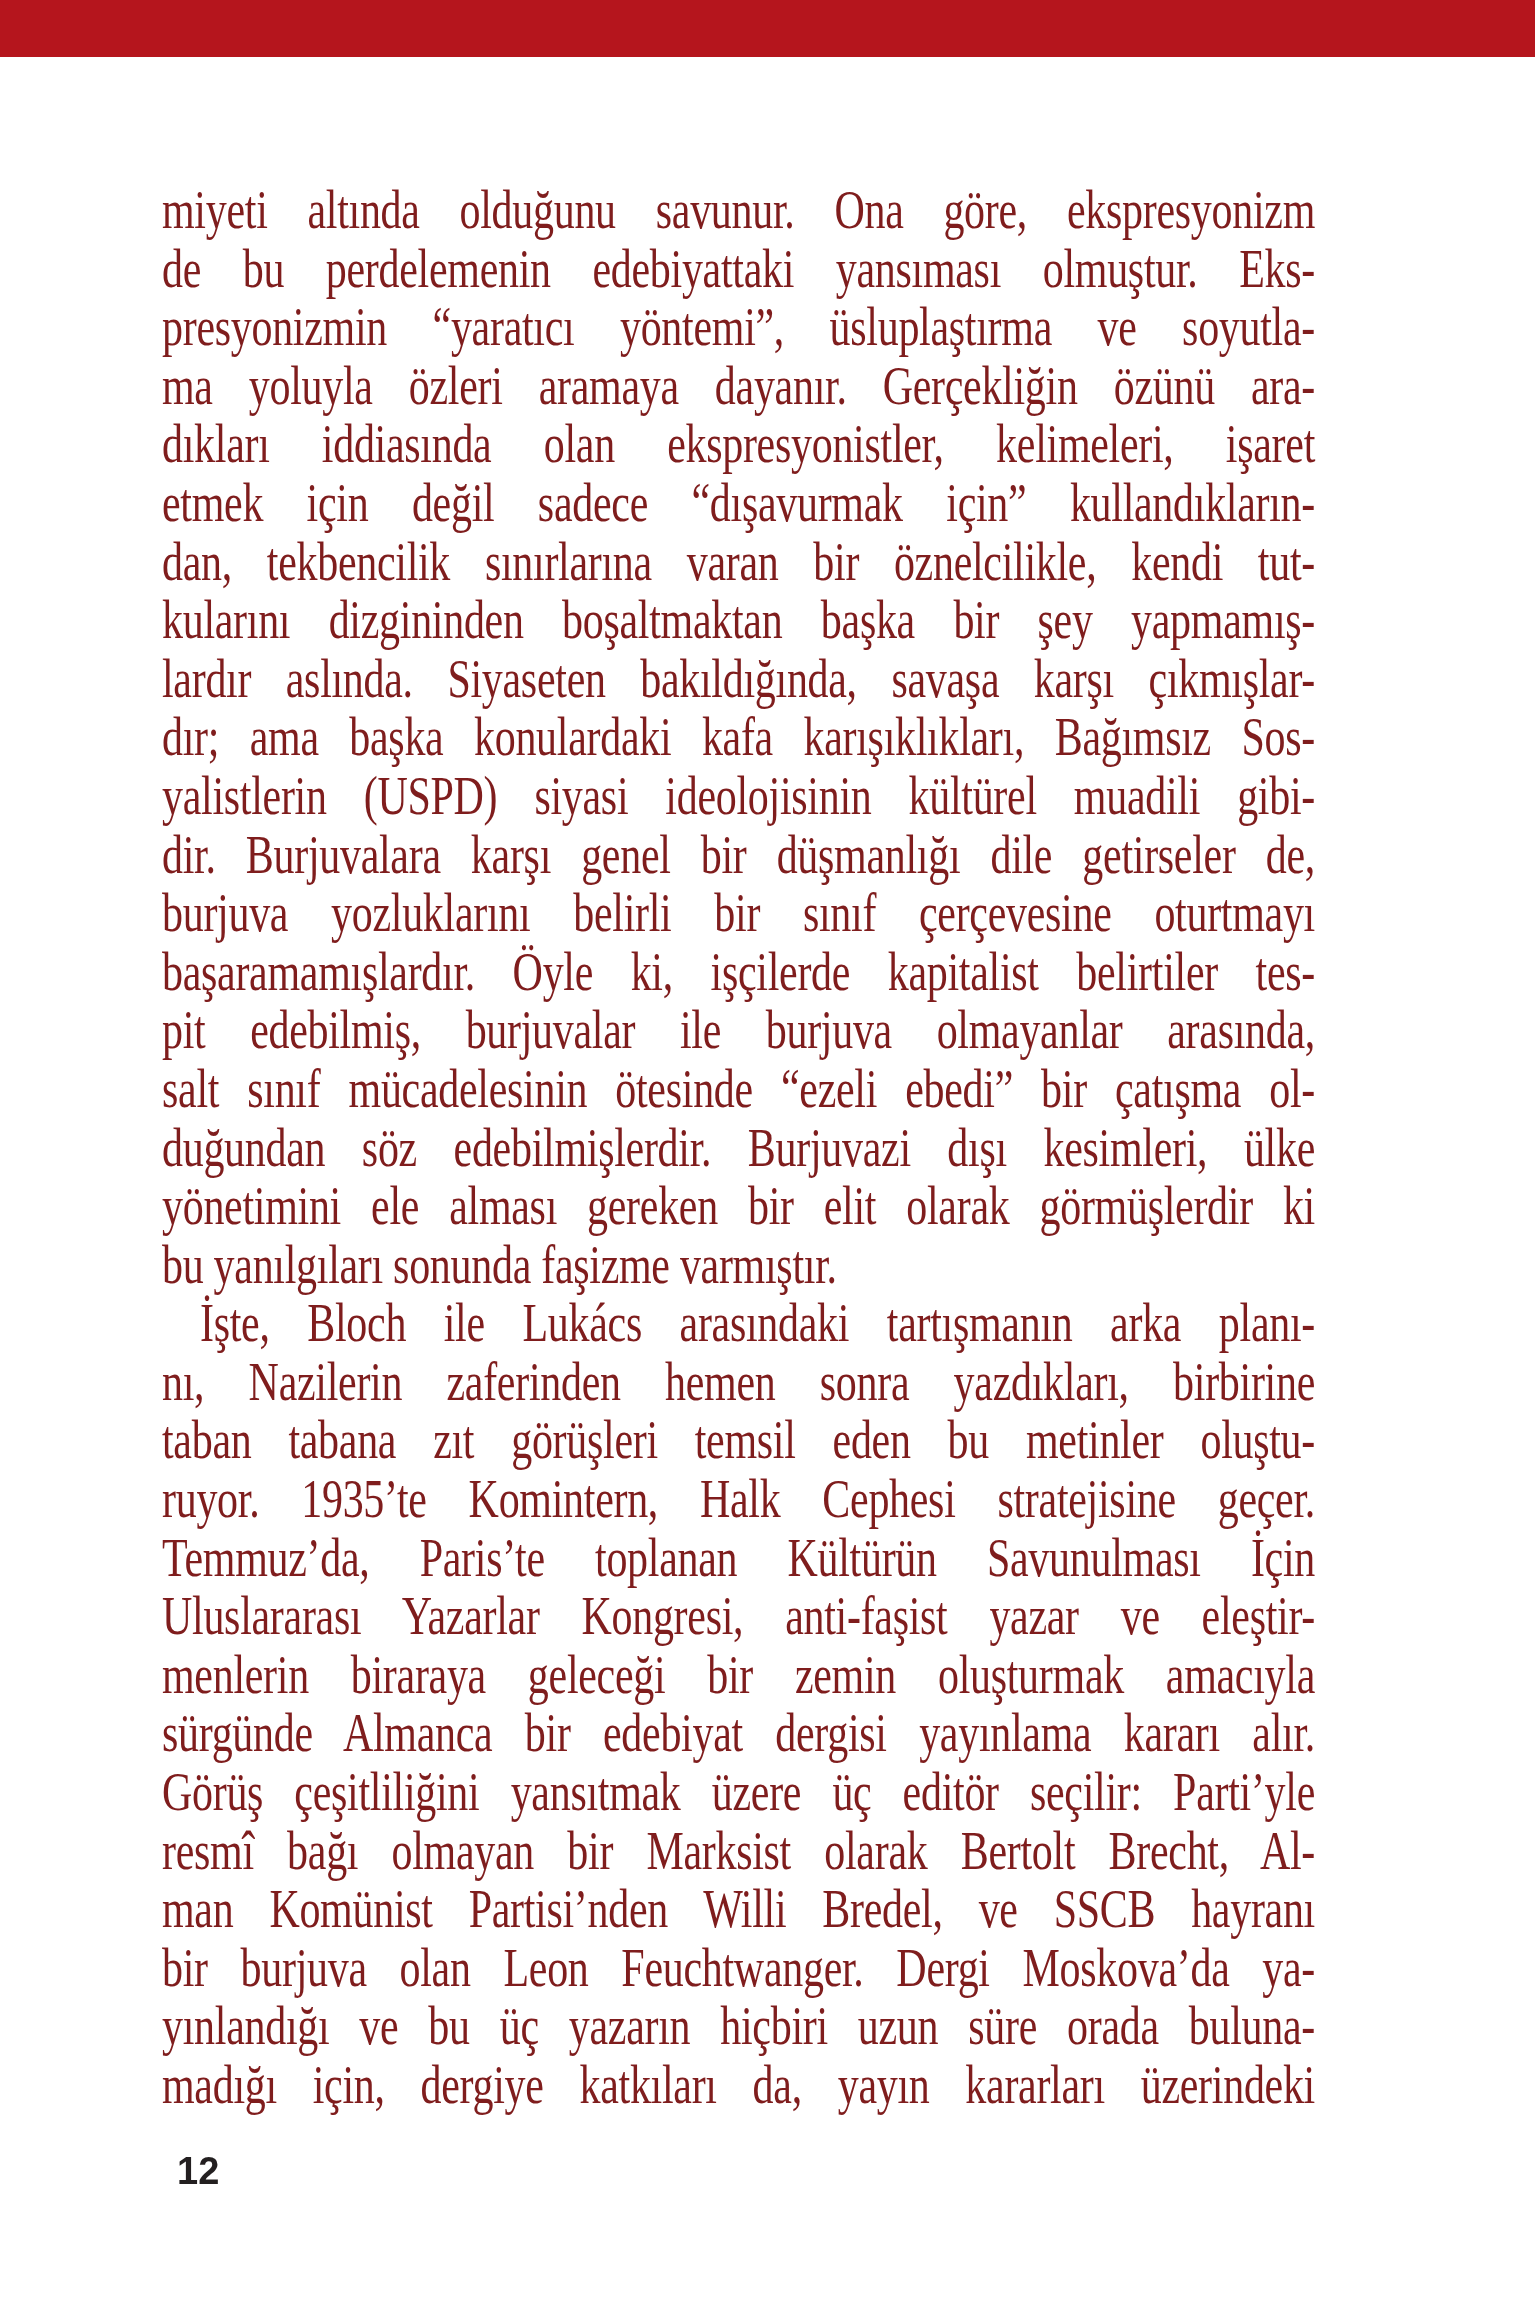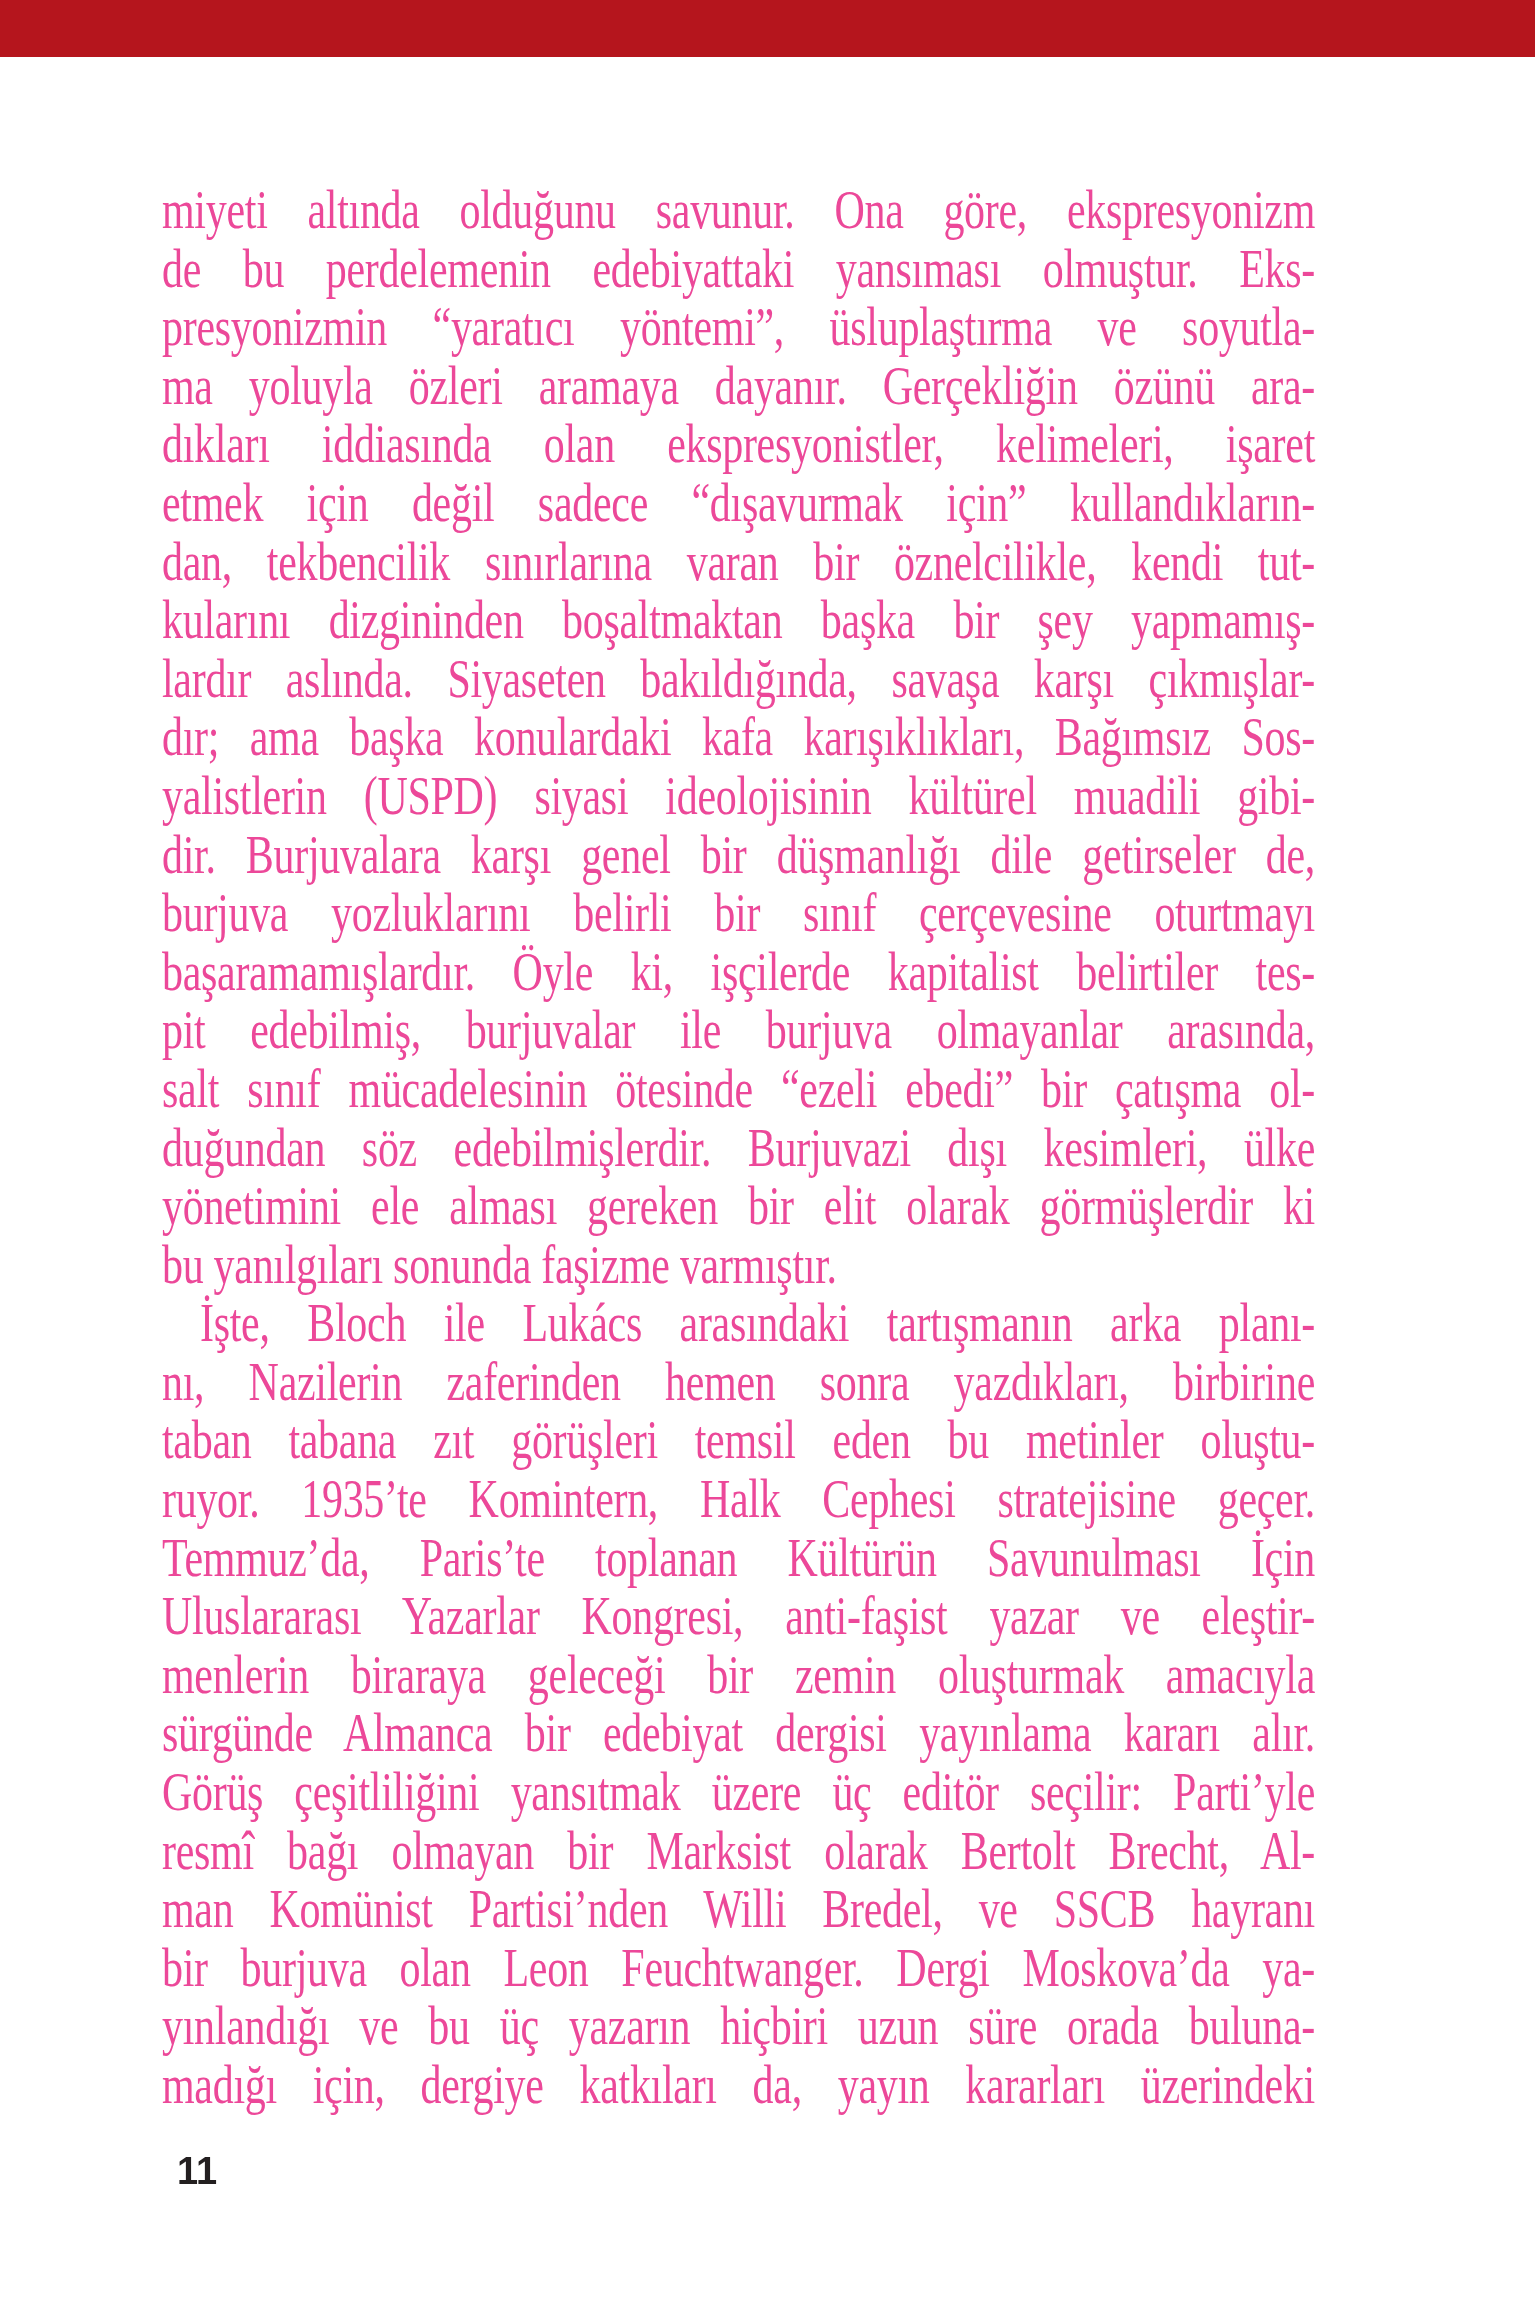--- a/index.html
+++ b/index.html
@@ -12,21 +12,21 @@
   }
   .topbar {
     position: absolute; top: 0; left: 0;
     width: 1535px; height: 57px;
     background: #b5151d;
   }
   .textblock {
     position: absolute;
     left: 162px; top: 181px;
     width: 1153px;
-    color: #ec4899;
+    color: #7f1d1d;
   }
   .ln {
     font-size: 42px;
     line-height: 58.6px;
     height: 58.6px;
     letter-spacing: -0.3px;
     text-align: justify;
     text-align-last: justify;
     transform: scaleY(1.3);
     transform-origin: 50% 50%;
@@ -87,13 +87,13 @@
     <div class="ln">Görüş çeşitliliğini yansıtmak üzere üç editör seçilir: Parti’yle</div>
     <div class="ln">resmî bağı olmayan bir Marksist olarak Bertolt Brecht, Al-</div>
     <div class="ln">man Komünist Partisi’nden Willi Bredel, ve SSCB hayranı</div>
     <div class="ln">bir burjuva olan Leon Feuchtwanger. Dergi Moskova’da ya-</div>
     <div class="ln">yınlandığı ve bu üç yazarın hiçbiri uzun süre orada buluna-</div>
     <div class="ln">madığı için, dergiye katkıları da, yayın kararları üzerindeki</div>
   </div>
 
 </div>
 
-<div class="pagenum">11</div>
+<div class="pagenum">12</div>
 
 </body></html>

